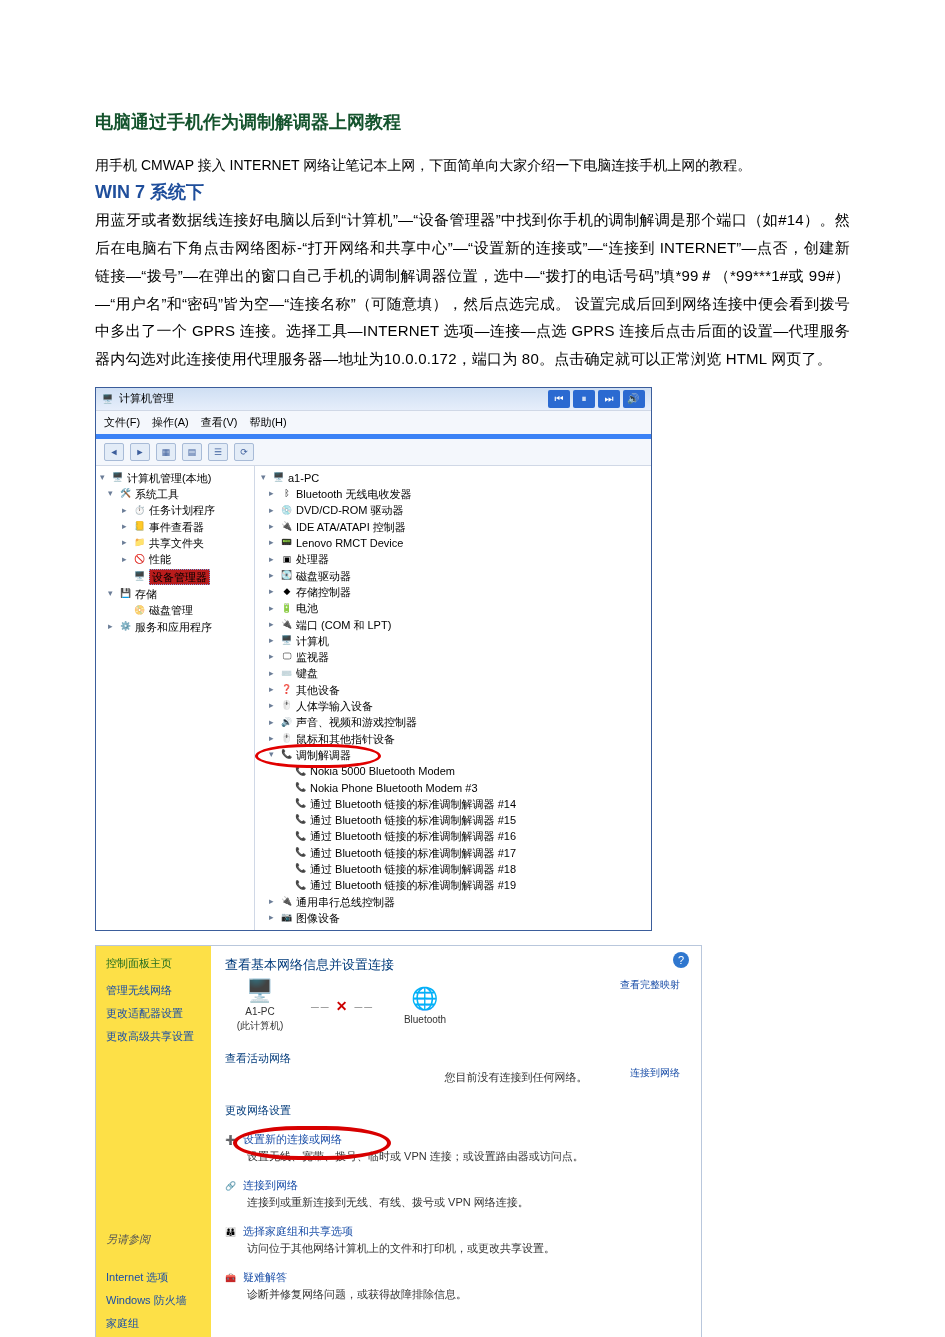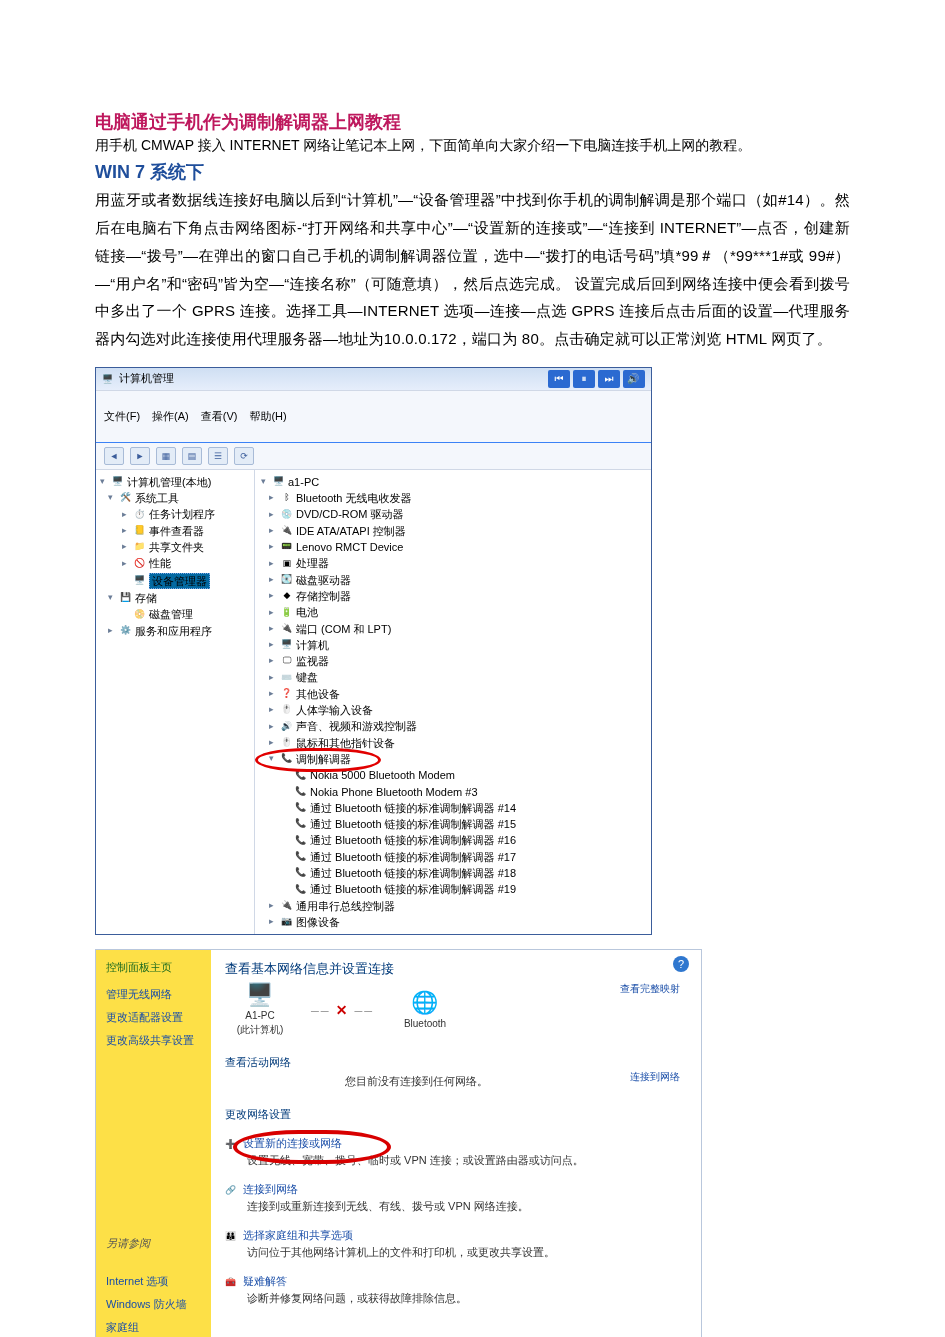--- a/index.html
+++ b/index.html
@@ -8,24 +8,24 @@
     font-family: "Microsoft YaHei", SimSun, Arial, sans-serif;
     color: #000;
   }
   .page {
     width: 945px;
     margin: 0 auto;
     padding: 110px 95px 60px 95px;
     box-sizing: border-box;
   }
   .title-red {
-    color: #be185d;
+    color: #14532d;
     font-size: 18px;
     font-weight: bold;
-    margin-bottom: 0;
+    margin-bottom: 20px;
   }
   .intro {
     font-size: 14px;
     line-height: 1.6;
     margin-bottom: 4px;
   }
   .title-blue {
     color: #1f4e9b;
     font-weight: bold;
     font-size: 18px;
@@ -74,24 +74,24 @@
     color: #fff;
     display: flex;
     align-items: center;
     justify-content: center;
     border-radius: 2px;
     font-size: 10px;
   }
   .shot1 .menubar {
     display: flex;
     gap: 12px;
-    padding: 18px 8px;
+    padding: 4px 8px;
     background: #f4f7fc;
     border-top: 1px solid #d0d8e6;
-    border-bottom: 1px solid #3b82f6;
+    border-bottom: 5px solid #3b82f6;
     text-align: center;
   }
   .shot1 .toolbar {
     display: flex;
     gap: 6px;
     padding: 4px 8px;
     background: #f4f7fc;
     border-bottom: 1px solid #d0d8e6;
     align-items: center;
   }
@@ -140,21 +140,21 @@
   }
   .icn {
     width: 12px;
     height: 11px;
     display: inline-flex;
     align-items: center;
     justify-content: center;
     font-size: 9px;
   }
   .blue-sel {
-    background: #0369a1;
+    background: #b91c1c;
     border: 1px dotted #7aa5e6;
     padding: 0 2px;
   }
   .red-circle {
     position: relative;
   }
   .red-circle::before {
     content: "";
     position: absolute;
     left: -6px;
@@ -243,20 +243,21 @@
     margin-top: 18px;
   }
   .sec-row .label {
     color: #003a7a;
     margin-bottom: 4px;
   }
   .sec-row .sub {
     color: #333;
     padding-left: 22px;
     margin-bottom: 2px;
+    text-align: center;
   }
   .task-item {
     margin-top: 14px;
   }
   .task-title {
     color: #1a4ea8;
     display: flex;
     align-items: center;
     gap: 6px;
   }

